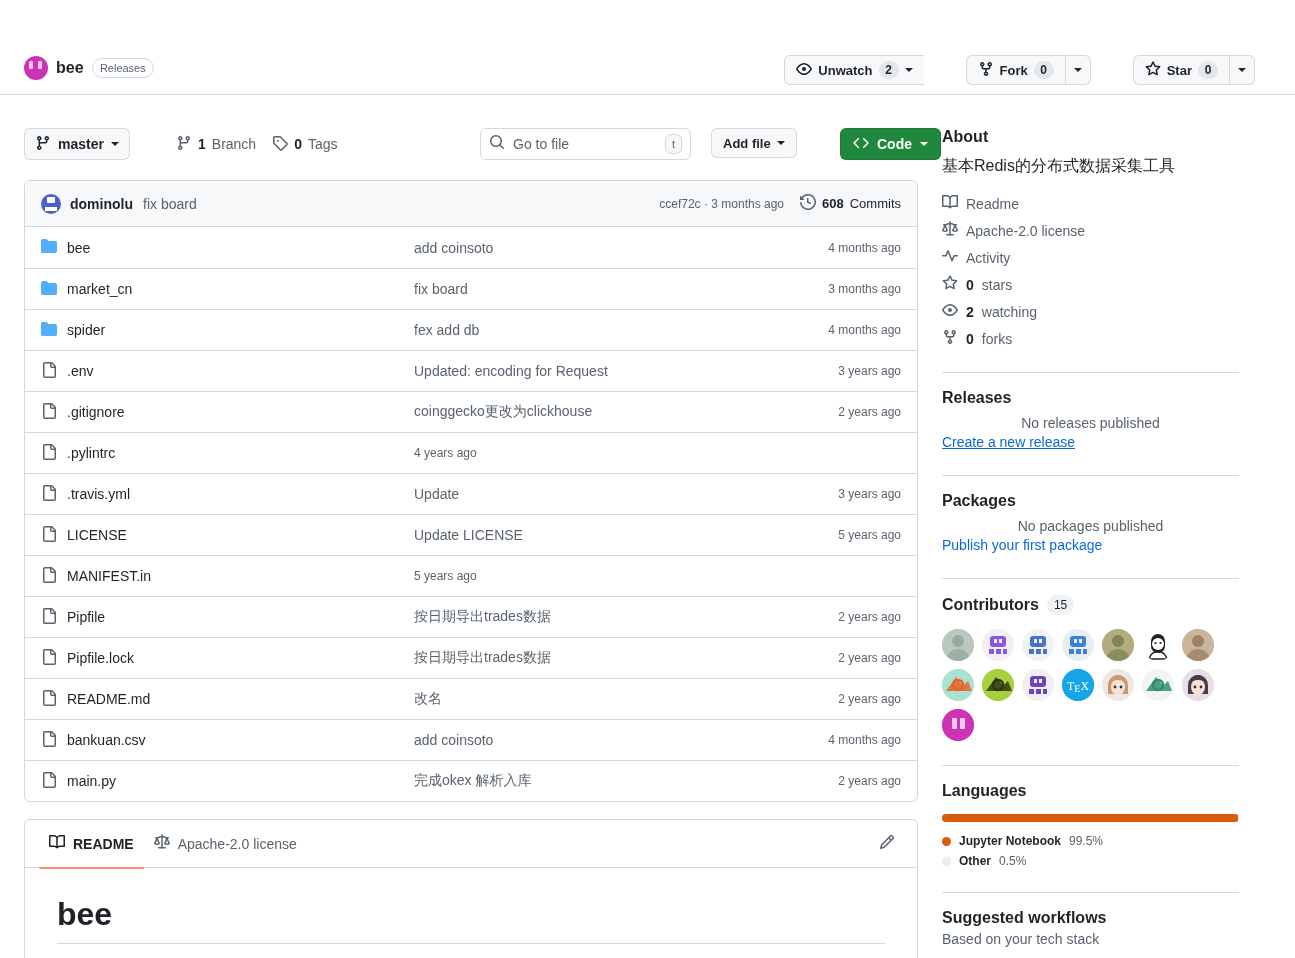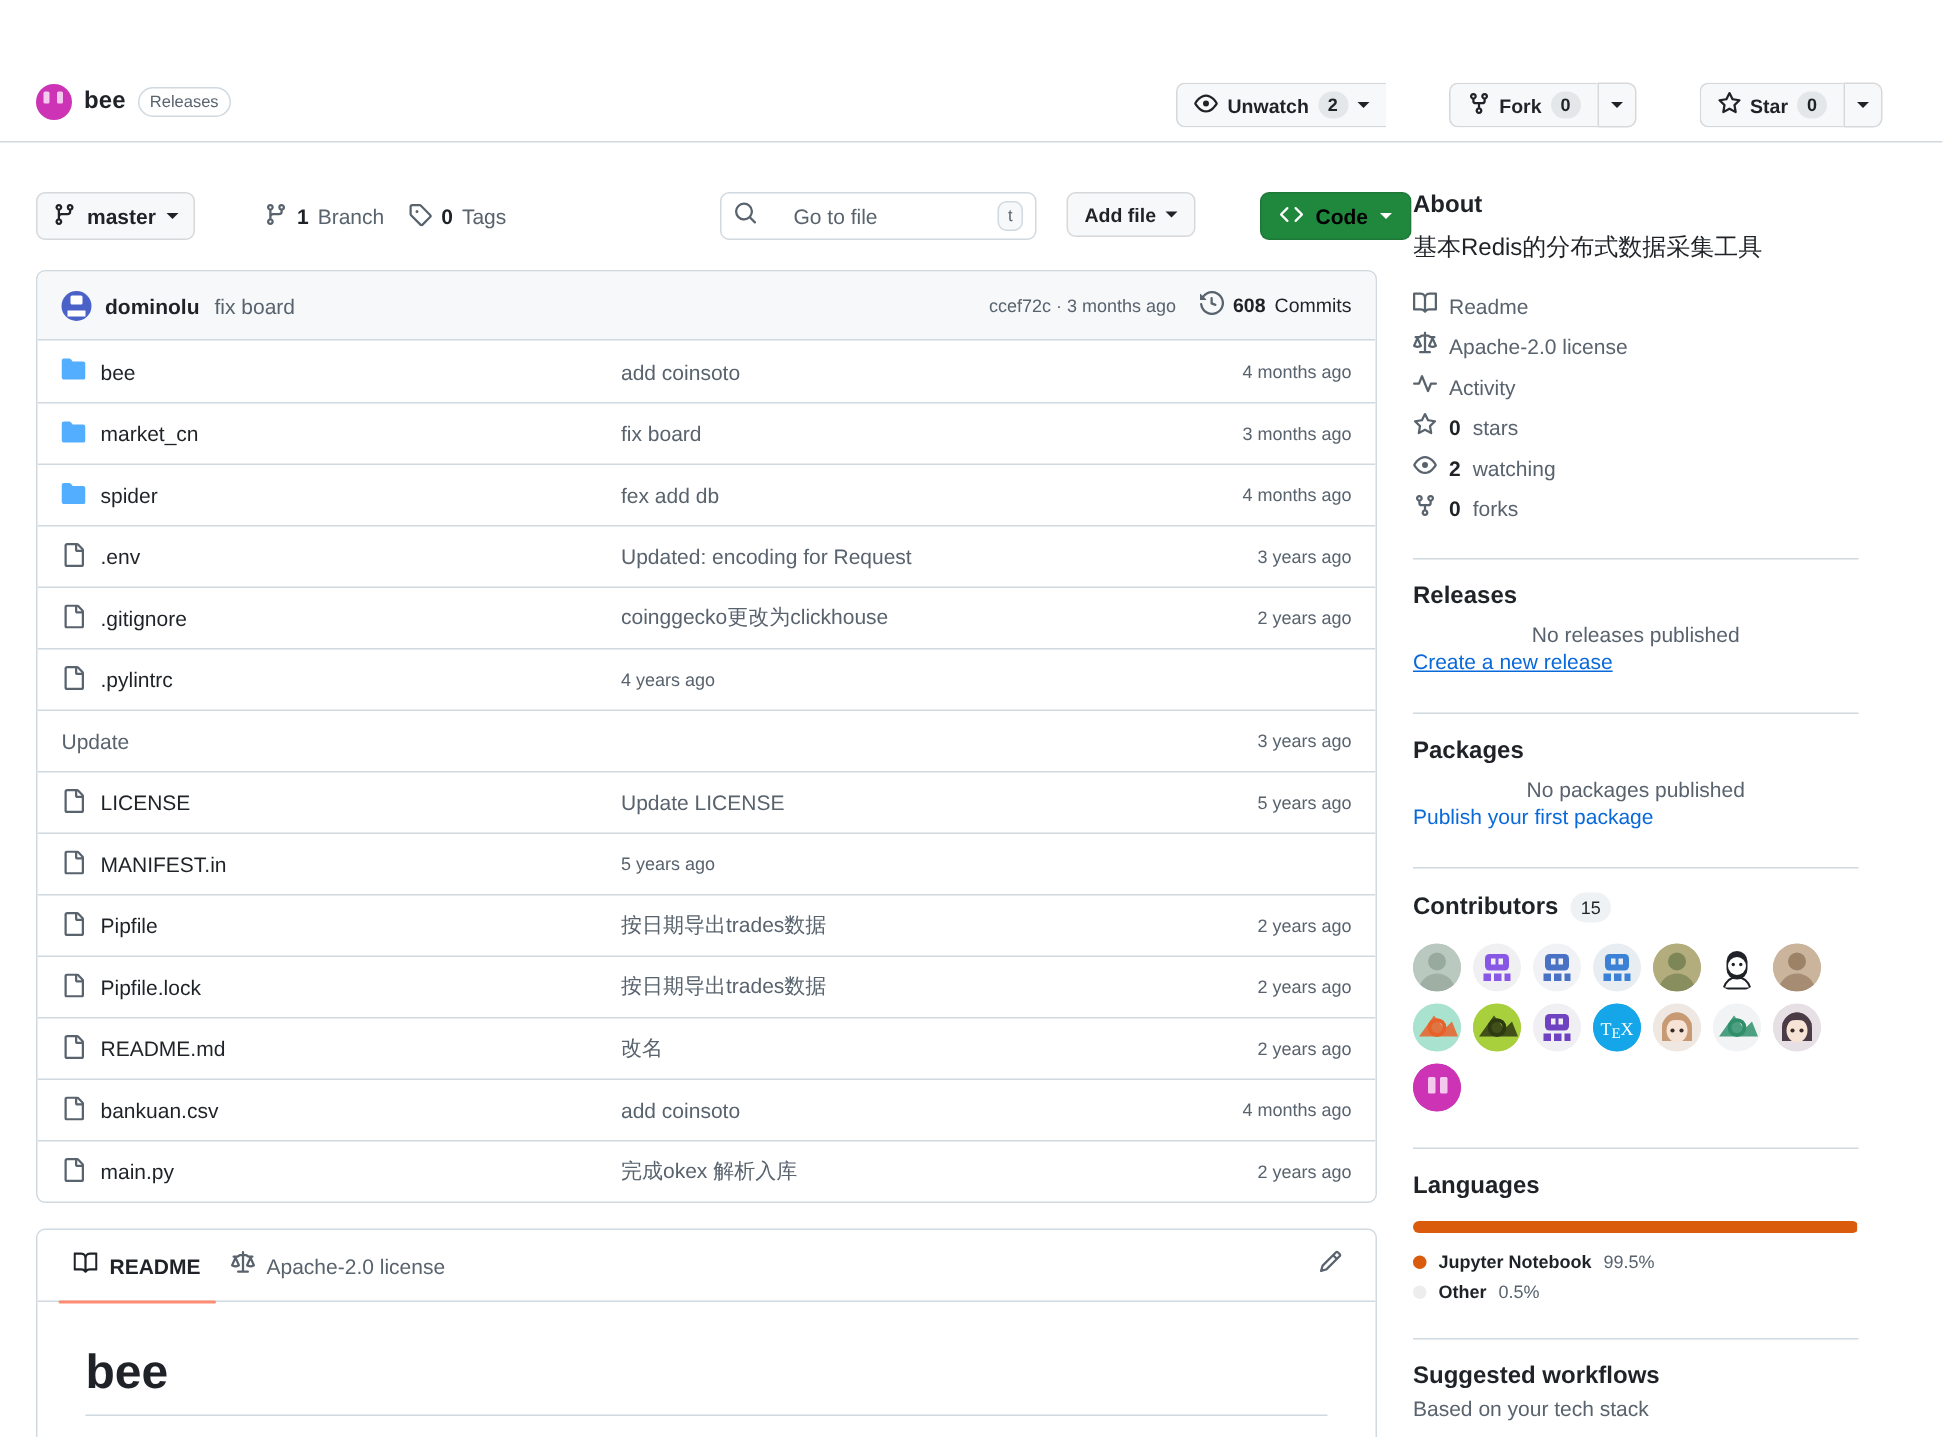--- a/index.html
+++ b/index.html
@@ -88,35 +88,35 @@
     position: absolute; left: 152px; top: 0; height: 32px;
     display: flex; align-items: center; gap: 16px;
     font-size: 14px; color: #59636e;
   }
   .branch-meta .item { display: inline-flex; align-items: center; gap: 6px; cursor: pointer; }
   .branch-meta b { color: #1f2328; font-weight: 600; }
 
   .gotofile {
     position: absolute; left: 456px; top: 0; width: 211px; height: 32px;
     border: 1px solid #d1d9e0; border-radius: 6px; background: #fff;
-    display: flex; align-items: center; padding: 0 8px; gap: 24px; cursor: text;
+    display: flex; align-items: center; padding: 0 8px; gap: 8px; cursor: text;
   }
   .gotofile .ph { font-size: 14px; color: #59636e; flex: 1; }
   .kbd {
     border: 1px solid #d1d9e0; border-radius: 6px; background: #f6f8fa;
     font-size: 11px; color: #59636e; padding: 1px 6px; line-height: 16px;
   }
   .addfile {
     position: absolute; left: 687px; top: 0;
   }
   .codebtn {
     position: absolute; left: 816px; top: 0; height: 32px;
     display: inline-flex; align-items: center; gap: 8px;
     padding: 0 12px; background: #1f883d; border: 1px solid rgba(31,35,40,.15);
-    border-radius: 6px; color: #000000; font-size: 14px; font-weight: 600; cursor: pointer;
+    border-radius: 6px; color: #ffffff; font-size: 14px; font-weight: 600; cursor: pointer;
   }
 
   
   .filebox {
     position: absolute; left: 24px; top: 134px; width: 894px;
     border: 1px solid #d1d9e0; border-radius: 6px; overflow: hidden; background: #fff;
   }
   .commitbar {
     display: flex; align-items: center; height: 46px;
     background: #f6f8fa; border-bottom: 1px solid #d1d9e0; padding: 0 16px;
@@ -409,20 +409,26 @@
         <div class="frow">
           <div class="fname">
             <span class="ico"><svg width="16" height="16" viewBox="0 0 16 16" fill="#59636e">
                 <path d="M2 1.75C2 .784 2.784 0 3.75 0h6.586c.464 0 .909.184 1.237.513l2.914 2.914c.329.328.513.773.513 1.237v9.586A1.75 1.75 0 0 1 13.25 16h-9.5A1.75 1.75 0 0 1 2 14.25Zm1.75-.25a.25.25 0 0 0-.25.25v12.5c0 .138.112.25.25.25h9.5a.25.25 0 0 0 .25-.25V6h-2.75A1.75 1.75 0 0 1 9 4.25V1.5Zm6.75.062V4.25c0 .138.112.25.25.25h2.688l-.011-.013-2.914-2.914-.013-.011Z"></path>
               </svg></span>
             <span class="label">.pylintrc</span>
           </div>
           <div class="ftime">4 years ago</div>
         </div>
         <div class="frow">
+          <div class="fname">
+            <span class="ico"><svg width="16" height="16" viewBox="0 0 16 16" fill="#59636e">
+                <path d="M2 1.75C2 .784 2.784 0 3.75 0h6.586c.464 0 .909.184 1.237.513l2.914 2.914c.329.328.513.773.513 1.237v9.586A1.75 1.75 0 0 1 13.25 16h-9.5A1.75 1.75 0 0 1 2 14.25Zm1.75-.25a.25.25 0 0 0-.25.25v12.5c0 .138.112.25.25.25h9.5a.25.25 0 0 0 .25-.25V6h-2.75A1.75 1.75 0 0 1 9 4.25V1.5Zm6.75.062V4.25c0 .138.112.25.25.25h2.688l-.011-.013-2.914-2.914-.013-.011Z"></path>
+              </svg></span>
+            <span class="label">.travis.yml</span>
+          </div>
           <div class="fmsg">Update</div>
           <div class="ftime">3 years ago</div>
         </div>
         <div class="frow">
           <div class="fname">
             <span class="ico"><svg width="16" height="16" viewBox="0 0 16 16" fill="#59636e">
                 <path d="M2 1.75C2 .784 2.784 0 3.75 0h6.586c.464 0 .909.184 1.237.513l2.914 2.914c.329.328.513.773.513 1.237v9.586A1.75 1.75 0 0 1 13.25 16h-9.5A1.75 1.75 0 0 1 2 14.25Zm1.75-.25a.25.25 0 0 0-.25.25v12.5c0 .138.112.25.25.25h9.5a.25.25 0 0 0 .25-.25V6h-2.75A1.75 1.75 0 0 1 9 4.25V1.5Zm6.75.062V4.25c0 .138.112.25.25.25h2.688l-.011-.013-2.914-2.914-.013-.011Z"></path>
               </svg></span>
             <span class="label">LICENSE</span>
           </div>

